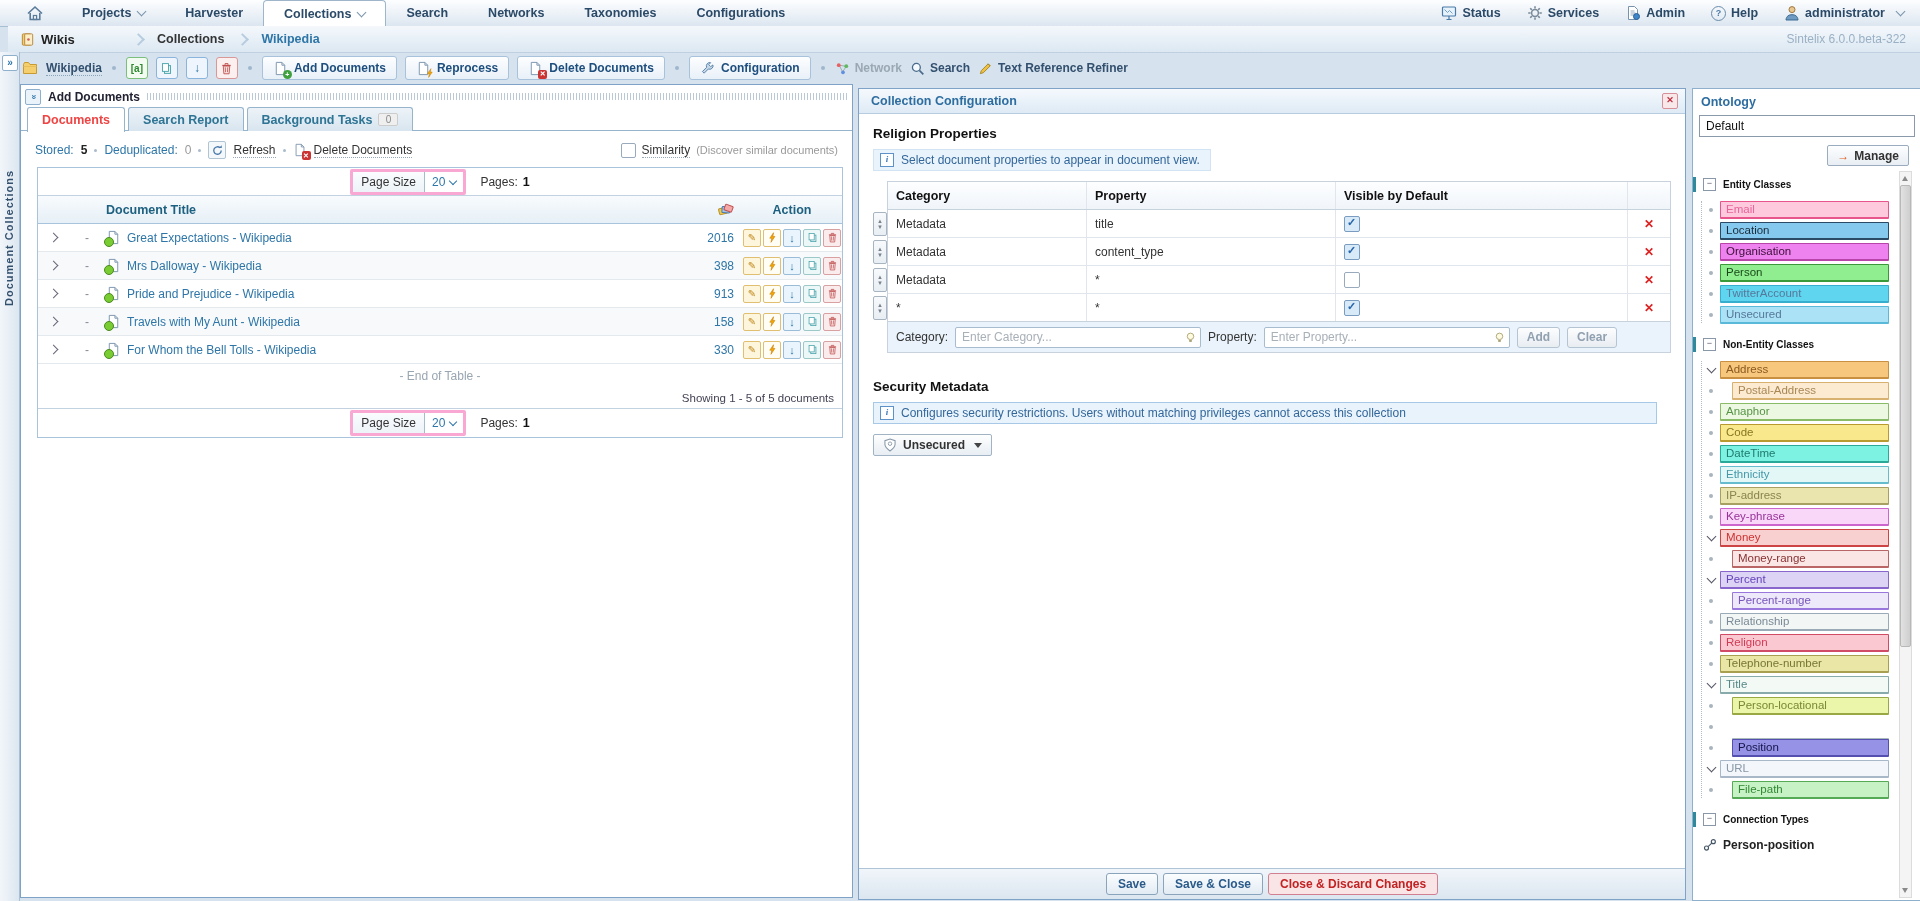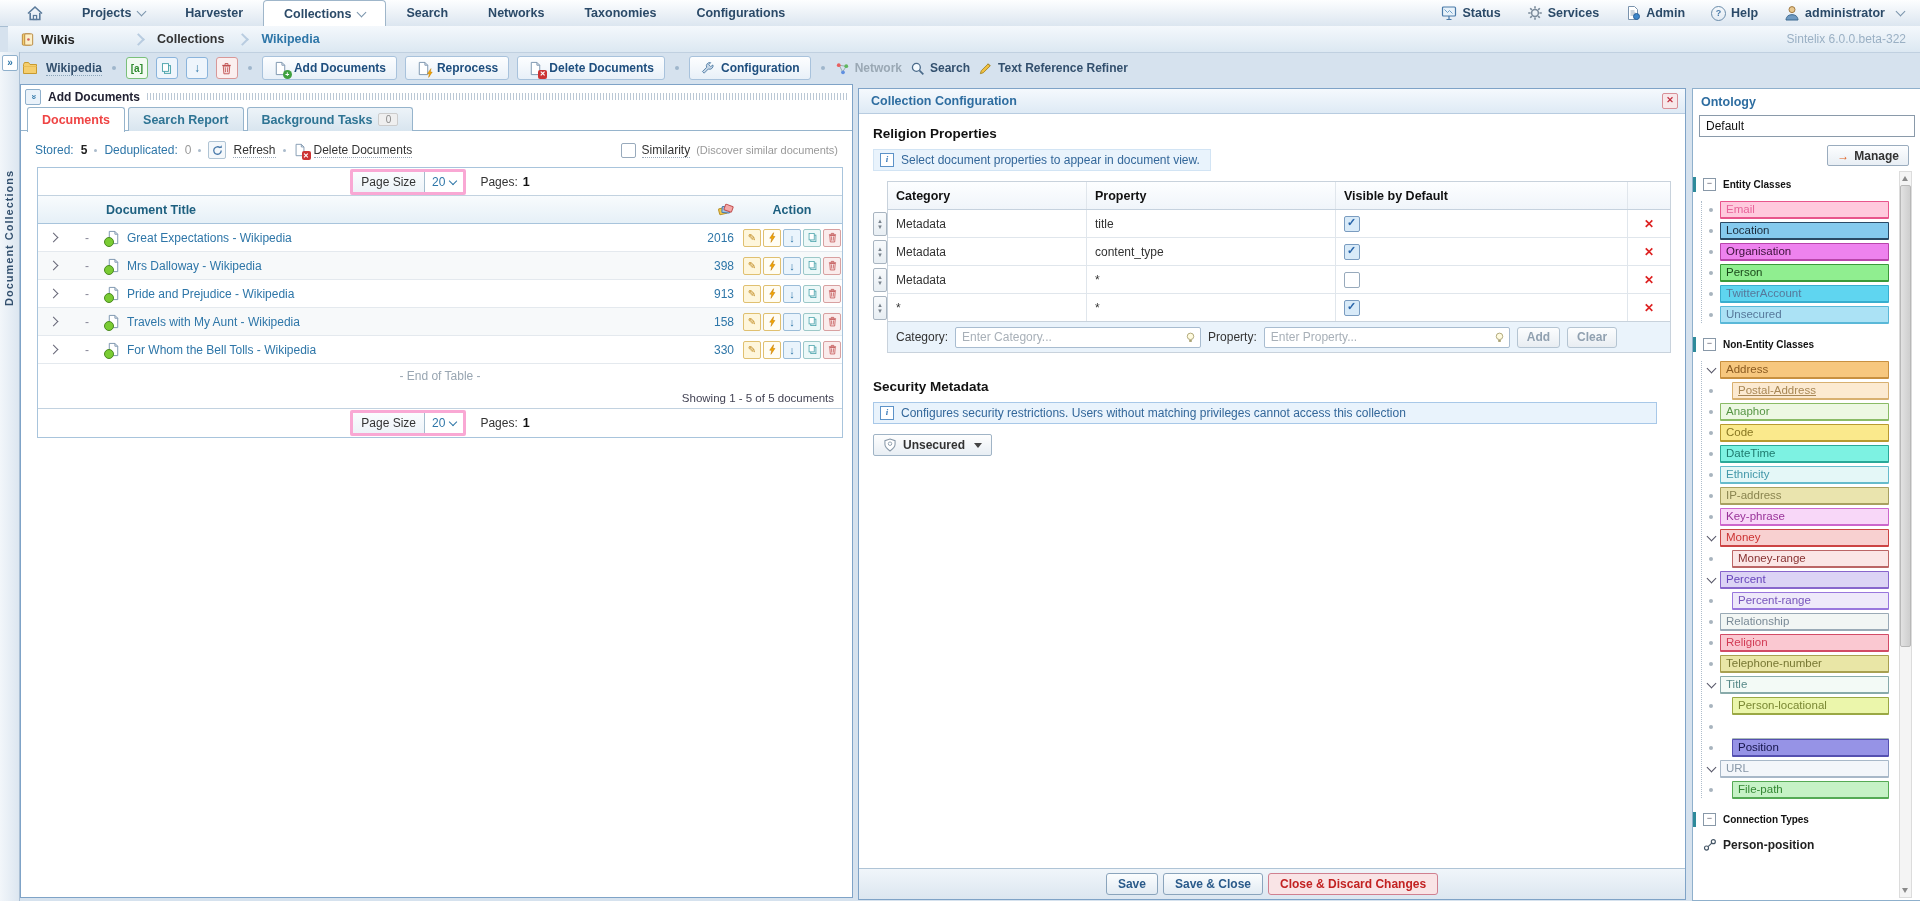--- a/index.html
+++ b/index.html
@@ -885,21 +885,21 @@
               <span class="gutter">
                 <span class="expv"></span>
               </span>
               <span class="pill" style="background-color: rgb(247, 199, 126); color: rgb(138, 90, 32); border-color: rgb(200, 144, 64);">Address</span>
             </div>
 
             <div class="trow">
               <span class="gutter">
                 <span class="bullet"></span>
               </span>
-              <span class="pill indent" style="background-color: rgb(252, 234, 209); color: rgb(168, 135, 85); border-color: rgb(216, 176, 112); text-decoration: underline;">Postal-Address</span>
+              <span class="pill indent" style="background-color: rgb(252, 234, 209); color: rgb(168, 135, 85); border-color: rgb(216, 176, 112);">Postal-Address</span>
             </div>
 
             <div class="trow">
               <span class="gutter">
                 <span class="bullet"></span>
               </span>
               <span class="pill" style="background-color: rgb(237, 248, 227); color: rgb(86, 149, 68); border-color: rgb(138, 187, 102);">Anaphor</span>
             </div>
 
             <div class="trow">

